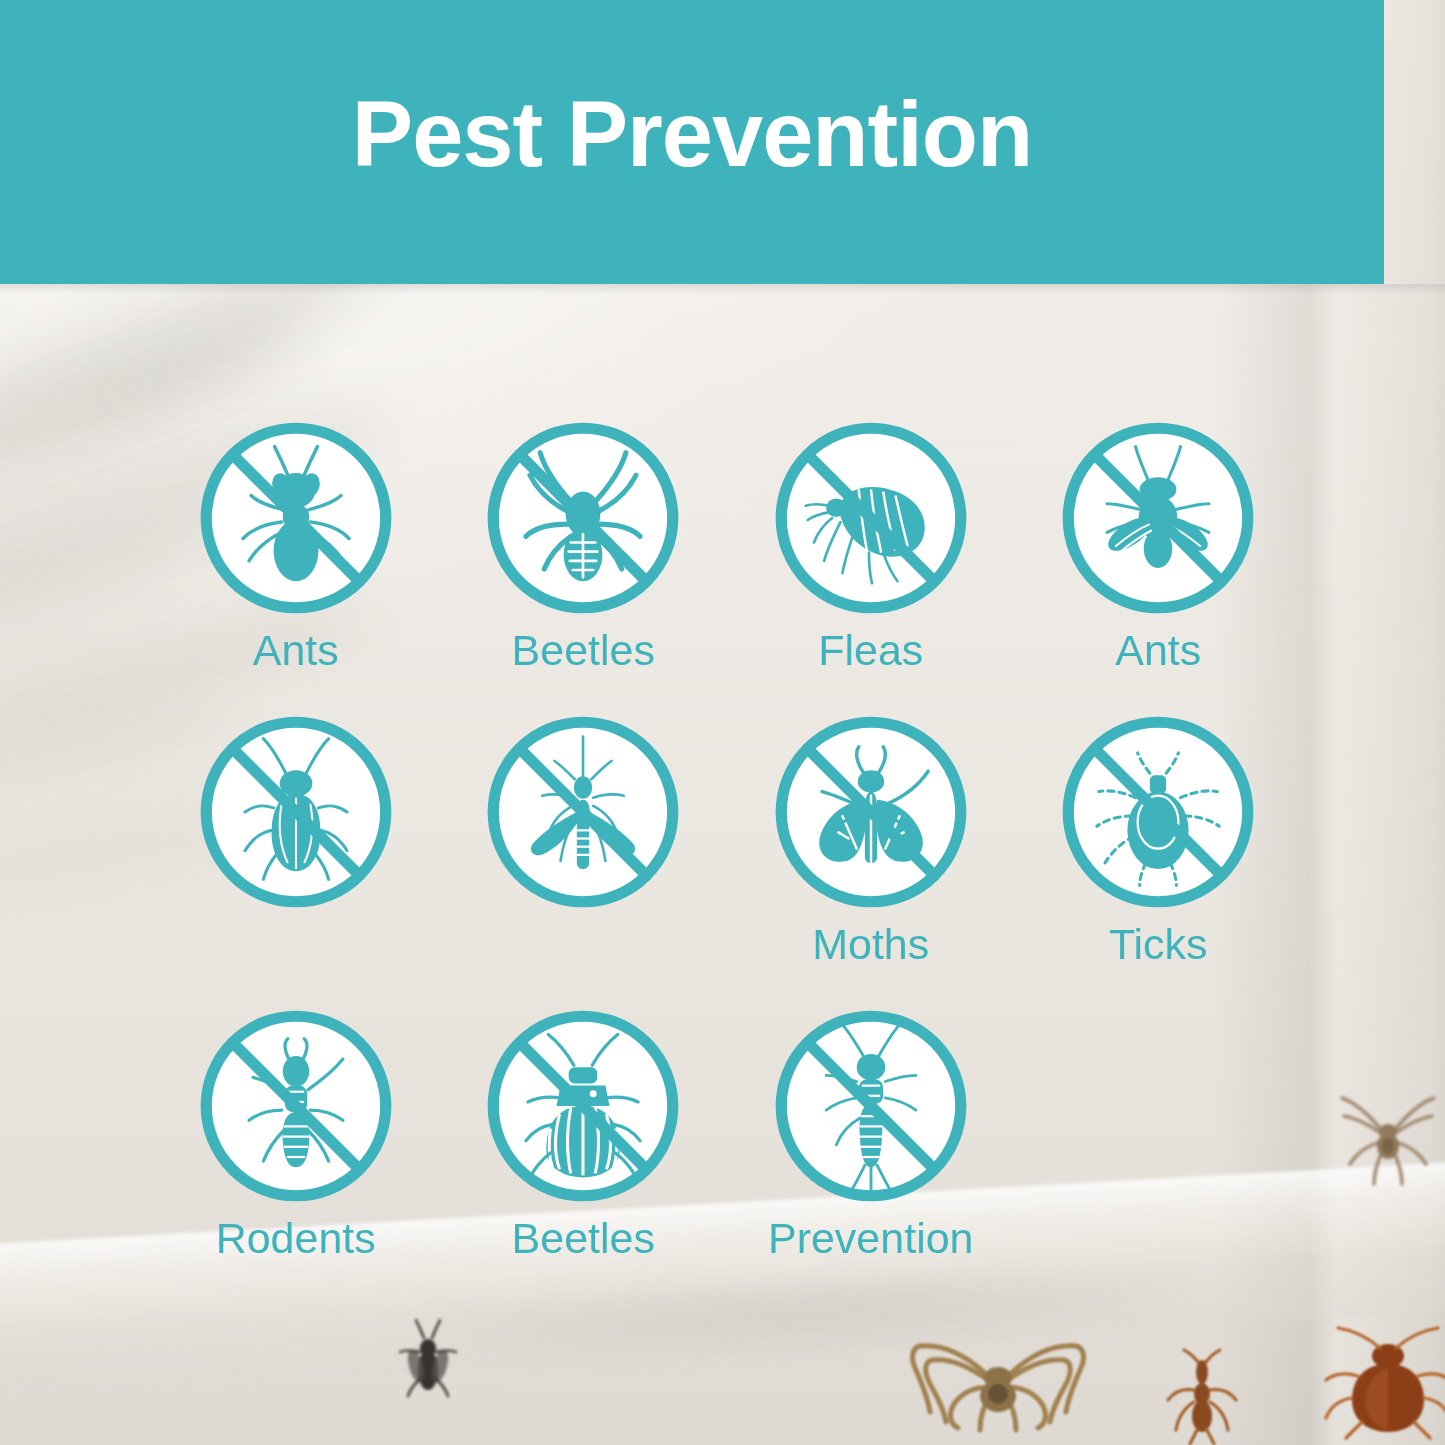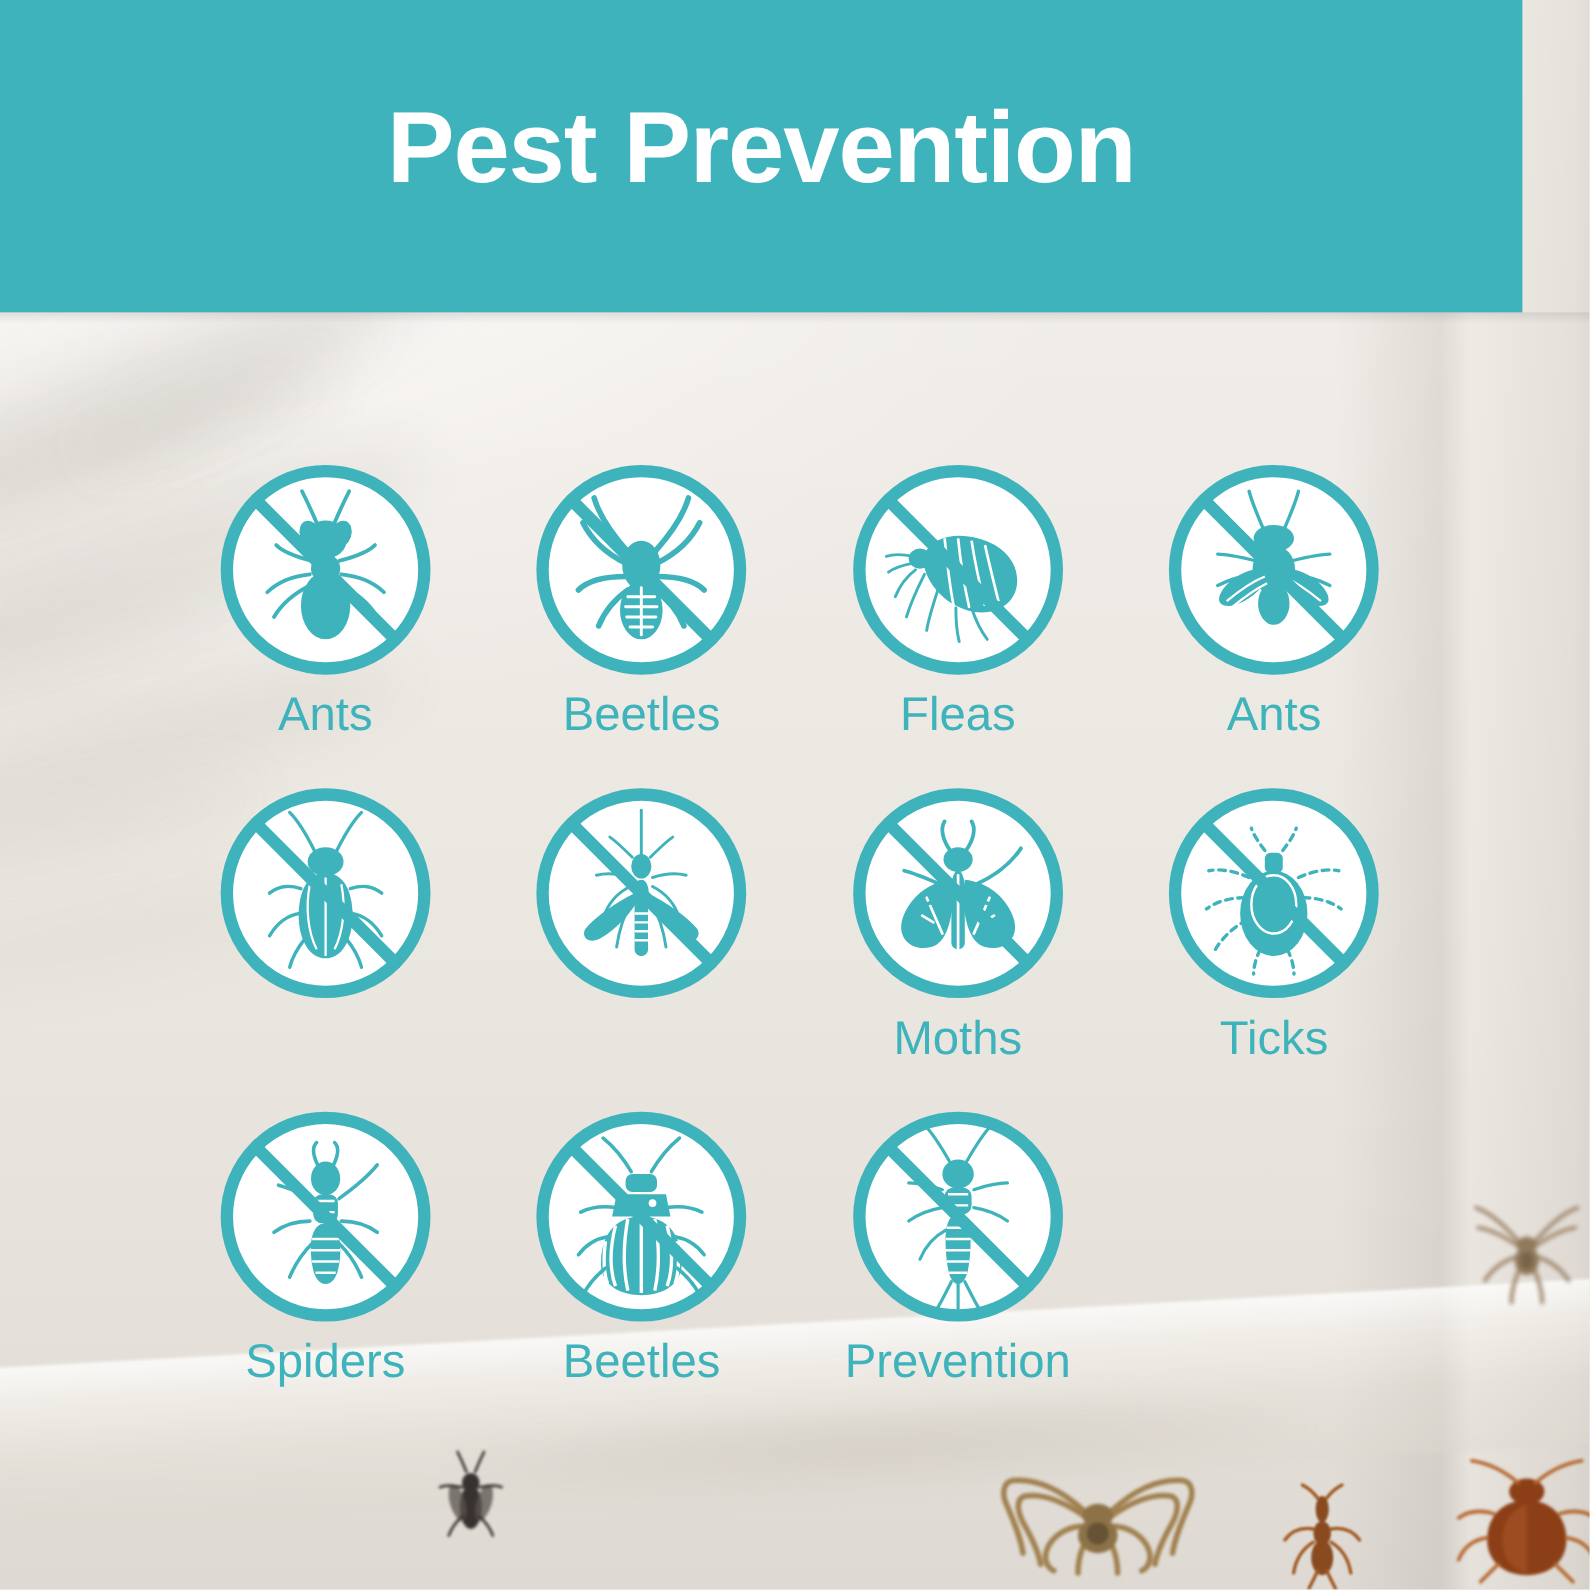--- a/index.html
+++ b/index.html
@@ -425,21 +425,21 @@
           <path d="M112 84 C126 74 138 64 146 54"></path>
           <path d="M86 104 C72 104 62 108 54 114"></path>
           <path d="M114 104 C128 104 138 108 146 114"></path>
           <path d="M88 124 C78 134 72 144 68 154"></path>
           <path d="M112 124 C122 134 128 144 132 154"></path>
         </g>
         <circle cx="100" cy="100" r="88" fill="none" stroke="#3fb3bb" stroke-width="11"></circle>
         <line x1="38" y1="38" x2="162" y2="162" stroke="#3fb3bb" stroke-width="11" stroke-linecap="round"></line>
       </svg>
     </div>
-    <div class="cell-label">Spiders</div>
+    <div class="cell-label">Rodents</div>
   </div>
 
   <div class="cell">
     <div class="badge">
       <svg viewBox="0 0 200 200">
         <circle cx="100" cy="100" r="88" fill="#ffffff"></circle>
         <g fill="#3fb3bb">
           <rect x="86" y="62" width="28" height="16" rx="6"></rect>
           <path d="M78 80 H122 L126 100 H74 Z"></path>
           <path d="M100 100 C74 100 64 120 64 142 C64 160 80 170 100 170

